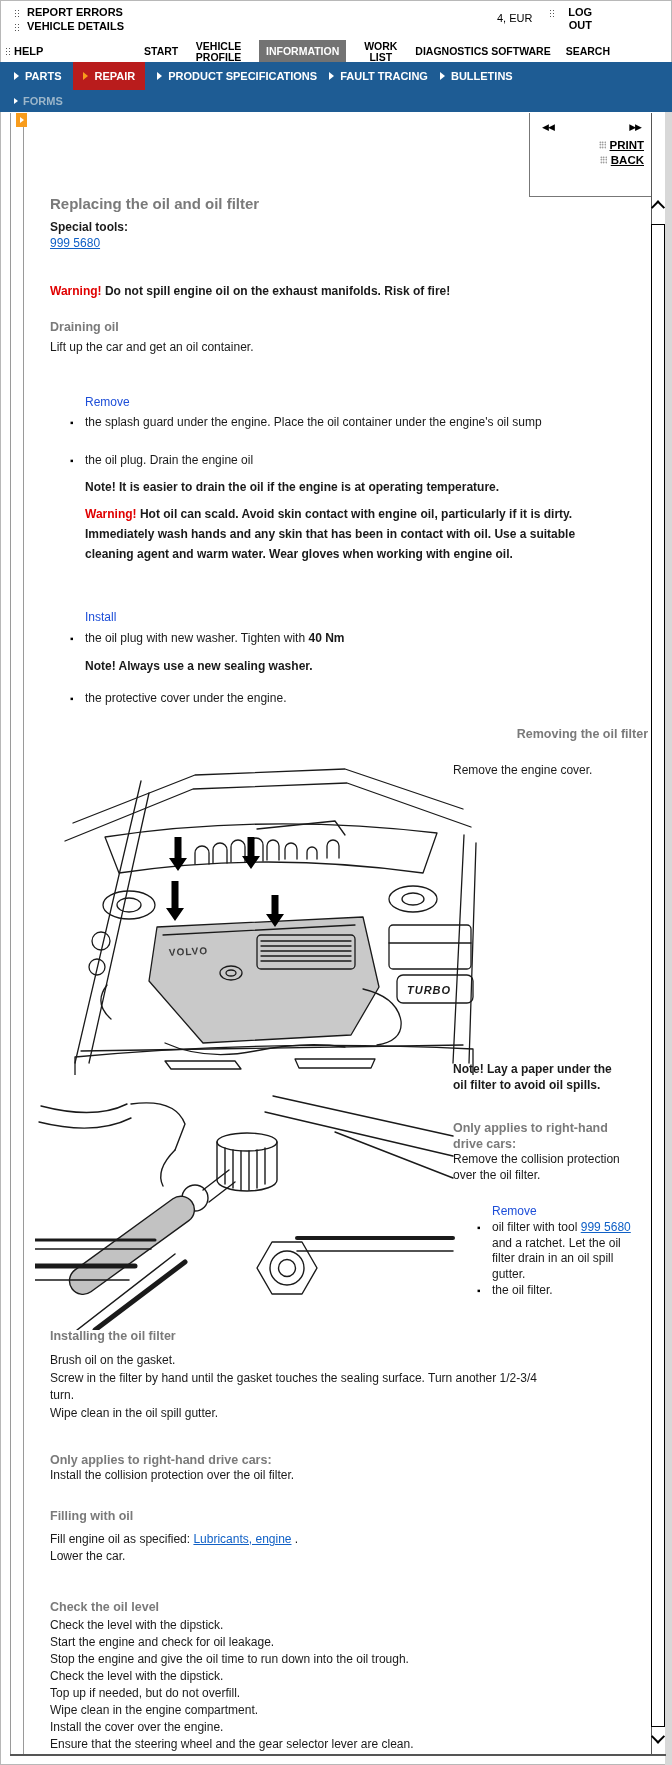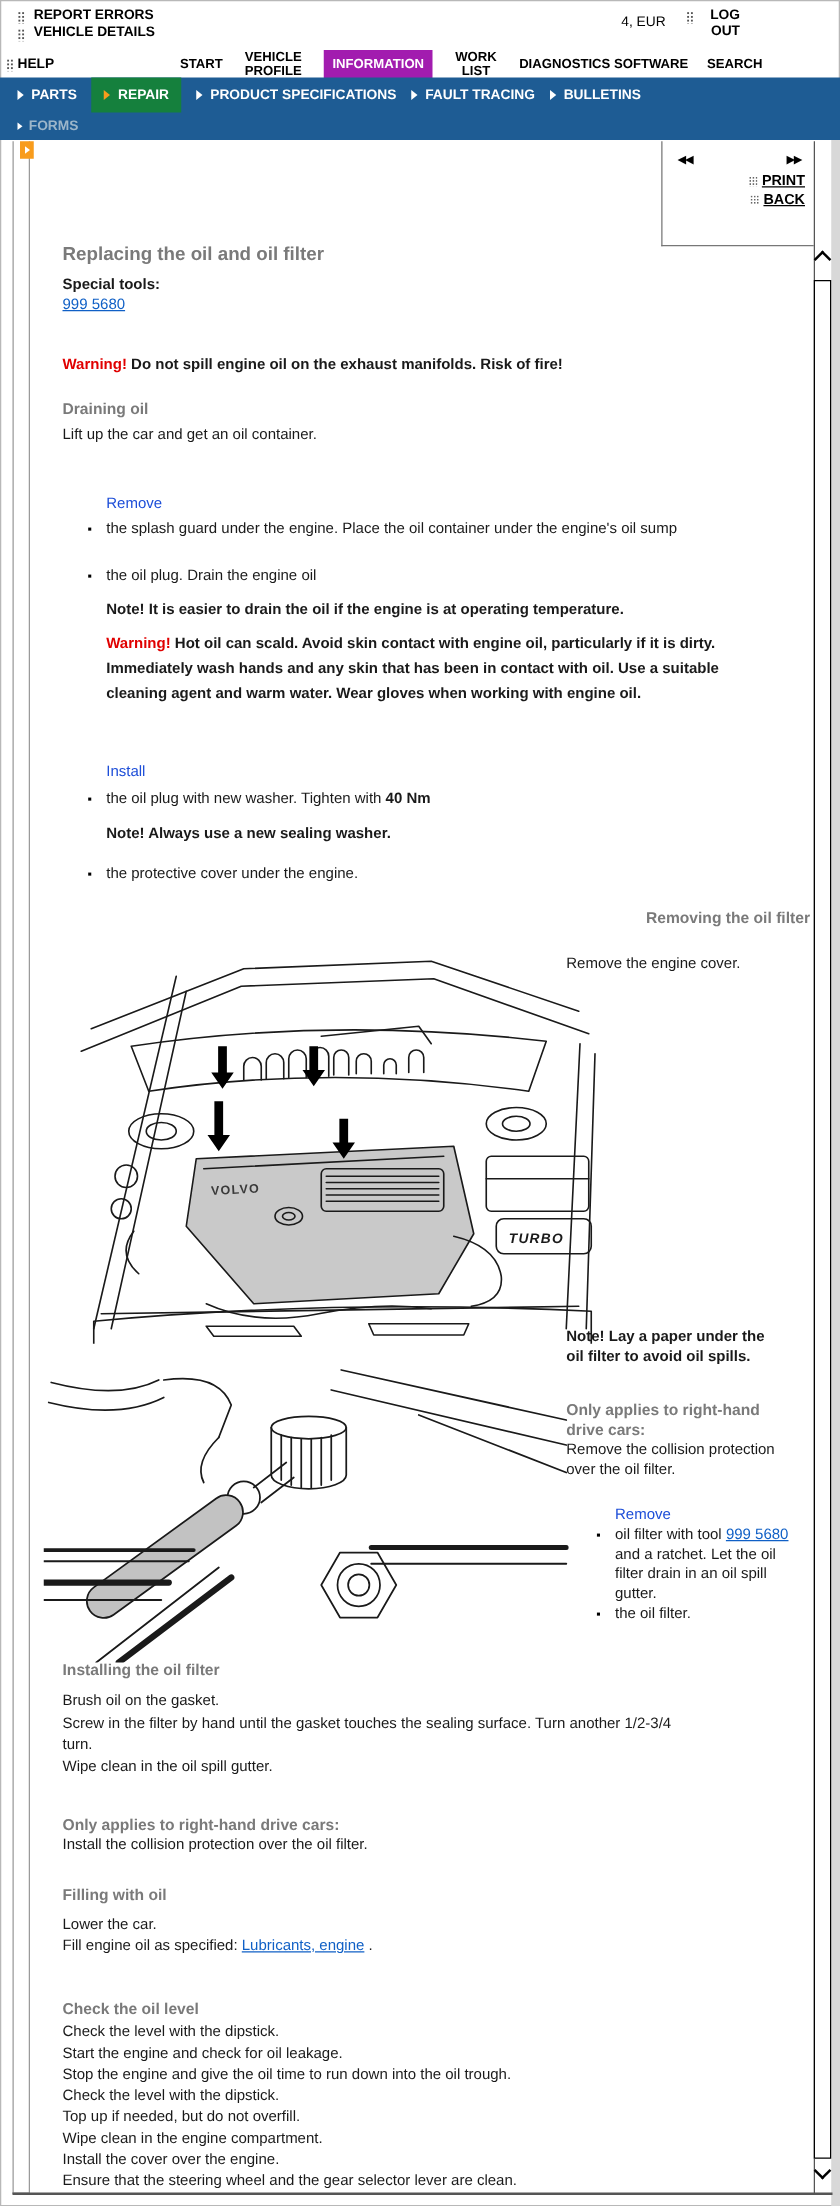--- a/index.html
+++ b/index.html
@@ -10,27 +10,27 @@
   
   .hlbl{font-weight:bold;font-size:11px;color:#000;white-space:nowrap;}
   .plain{font-size:11px;color:#000;white-space:nowrap;}
   .grip{display:inline-block;width:6px;height:10px;
         background-image:radial-gradient(circle,#555 0.8px,transparent 1px);
         background-size:3px 3px;}
   .navtabs{left:128px;top:40px;width:466px;height:23px;display:flex;align-items:center;gap:15px;margin-left:16px;}
   .tab{font-weight:bold;font-size:10.5px;color:#000;text-align:center;line-height:11px;white-space:nowrap;}
   .tab.two{white-space:normal;width:52px;}
   .tab.two.narrow{width:40px;}
-  .tab.active{background:#a21caf;color:#fff;height:23px;display:flex;align-items:center;padding:0 7px;}
+  .tab.active{background:#737373;color:#fff;height:23px;display:flex;align-items:center;padding:0 7px;}
   
   .bluebar{left:0;top:62px;width:672px;height:50px;background:#1e5c94;}
   .srow1{left:0;top:62px;width:672px;height:28px;display:flex;align-items:center;padding-left:14px;gap:12px;box-sizing:border-box;}
   .srow2{left:0;top:90px;width:672px;height:22px;display:flex;align-items:center;padding-left:14px;box-sizing:border-box;}
   .sitem{display:flex;align-items:center;font-weight:bold;font-size:11px;color:#fff;white-space:nowrap;}
-  .sitem.hi{background:#15803d;align-self:stretch;padding:0 10px;}
+  .sitem.hi{background:#b91c1c;align-self:stretch;padding:0 10px;}
   .sitem.dim{color:#9cb6ca;}
   .tri{display:inline-block;width:0;height:0;border-left:5px solid #fff;
        border-top:4px solid transparent;border-bottom:4px solid transparent;margin-right:6px;}
   .tri.or{border-left-color:#f89c1c;}
   .tri.sm{border-left-width:4px;border-top-width:3.5px;border-bottom-width:3.5px;margin-right:5px;}
   
   .leftpanel{left:10px;top:113px;width:14px;height:1642px;background:#fff;
              border-left:1px solid #9a9a9a;border-right:1px solid #9a9a9a;border-bottom:1px solid #9a9a9a;box-sizing:border-box;}
   .orangebtn{left:16px;top:113px;width:11px;height:14px;background:#f89c1c;display:flex;align-items:center;justify-content:center;}
   .graystrip{left:665px;top:112px;width:7px;height:1653px;background:#d8d8d8;}
@@ -292,26 +292,26 @@
   <div class="abs body" style="left:50px;top:1352px;width:500px;line-height:17.5px">
     <div>Brush oil on the gasket.</div>
     <div>Screw in the filter by hand until the gasket touches the sealing surface. Turn another 1/2-3/4 turn.</div>
     <div>Wipe clean in the oil spill gutter.</div>
   </div>
   <div class="abs h2" style="left:50px;top:1453px">Only applies to right-hand drive cars:</div>
   <div class="abs body" style="left:50px;top:1467px;width:500px">Install the collision protection over the oil filter.</div>
 
   <div class="abs h2" style="left:50px;top:1509px">Filling with oil</div>
   <div class="abs body" style="left:50px;top:1531px;width:500px">
-    <div>Lower the car.</div>
     <div>
       <span>Fill engine oil as specified:</span>
       <a class="lnk">Lubricants, engine</a>
       <span>.</span>
     </div>
+    <div>Lower the car.</div>
   </div>
 
   <div class="abs h2" style="left:50px;top:1600px">Check the oil level</div>
   <div class="abs body" style="left:50px;top:1617px;width:540px">
     <div>Check the level with the dipstick.</div>
     <div>Start the engine and check for oil leakage.</div>
     <div>Stop the engine and give the oil time to run down into the oil trough.</div>
     <div>Check the level with the dipstick.</div>
     <div>Top up if needed, but do not overfill.</div>
     <div>Wipe clean in the engine compartment.</div>

